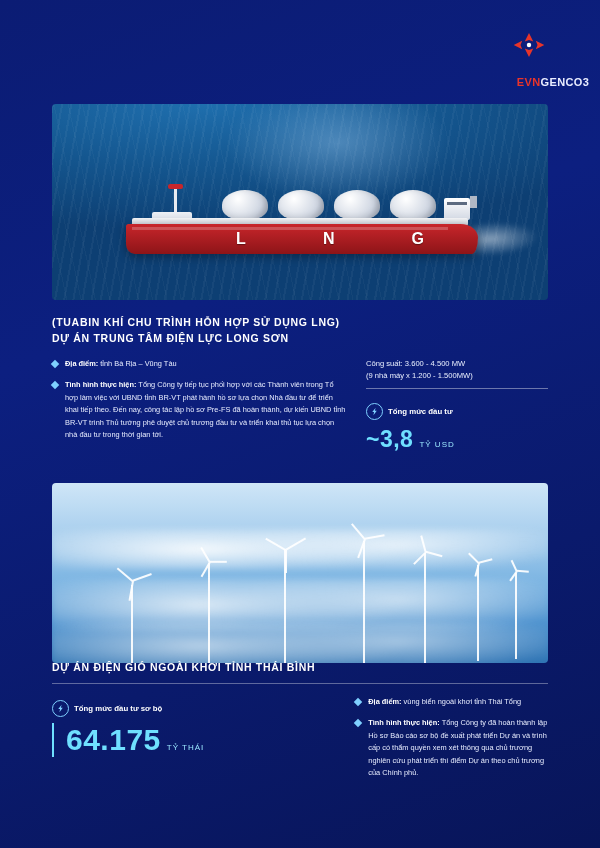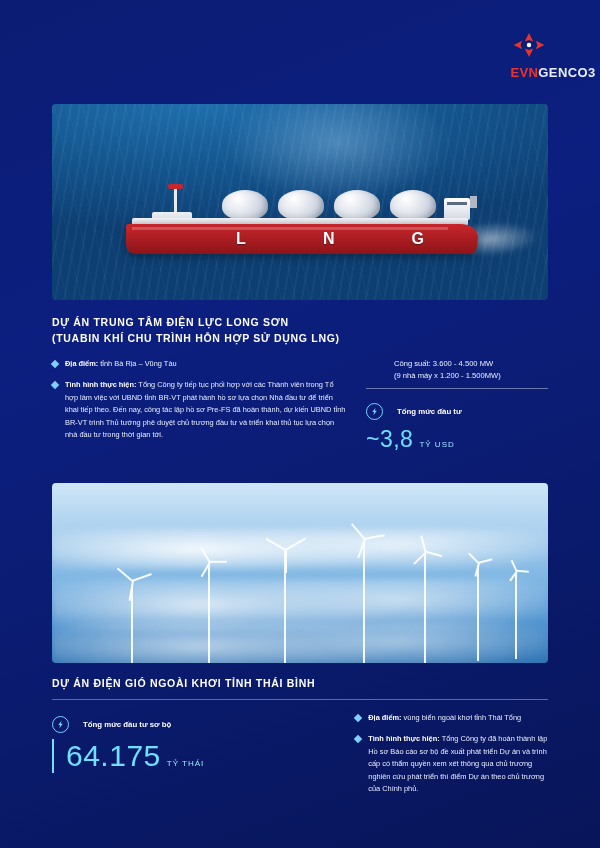--- a/index.html
+++ b/index.html
@@ -21,22 +21,22 @@
     position: absolute;
     top: 32px; right: 36px;
     display: flex; flex-direction: column; align-items: center;
     width: 70px;
   }
   .logo-mark {
     width: 34px; height: 26px;
     position: relative;
   }
   .logo-text {
-    margin-top: 7px;
-    font-size: 13px;
+    margin-top: 18px;
+    font-size: 11px;
     font-weight: bold;
     letter-spacing: .4px;
     color: #e9edff;
     white-space: nowrap;
     padding-left: 48px;
   }
   .logo-text .red { color: #e8342a; }
 
   
   .photo {
@@ -168,21 +168,21 @@
   }
   .blade {
     position: absolute; left: 50%; top: 50%;
     width: 1.6px; background: rgba(255,255,255,.92);
     transform-origin: 50% 0%;
   }
 
   
   .block { position: absolute; left: 52px; width: 496px; }
   .b-lng { top: 314px; }
-  .b-wind { top: 675px; }
+  .b-wind { top: 659px; }
 
   .proj-title {
     font-size: 10.5px;
     font-weight: bold;
     letter-spacing: .7px;
     line-height: 16px;
     text-transform: uppercase;
     color: #ffffff;
   }
   .rule {
@@ -210,42 +210,42 @@
   }
   .bullet b { color: #ffffff; }
 
   .capacity {
     font-size: 7.6px;
     line-height: 12px;
     color: #eaf0ff;
     padding-bottom: 6px;
     border-bottom: 1px solid rgba(255,255,255,.4);
   }
-  .capacity .ln2 { display: block; margin-left: 28px; }
+  .capacity .ln2 { display: block; }
 
   .invest { margin-top: 14px; }
   .invest-head {
-    display: flex; align-items: center; gap: 14px;
+    display: flex; align-items: center; gap: 5px;
   }
   .coin {
     width: 17px; height: 17px; border-radius: 50%;
     border: 1.1px solid #7fd0ff;
     display: flex; align-items: center; justify-content: center;
     color: #7fd0ff; font-size: 9px; line-height: 1;
   }
   .invest-label {
     font-size: 7.8px; color: #ffffff; font-weight: bold;
   }
   .invest-value {
     margin-top: 6px;
     display: flex; align-items: baseline; gap: 6px;
     color: #6fe0ff;
   }
   .invest-num {
-    font-size: 23px; font-weight: normal; letter-spacing: .5px; text-align: right;
+    font-size: 23px; font-weight: bold; letter-spacing: .5px; text-align: right;
   }
   .invest-unit {
     font-size: 8px; letter-spacing: 1px; color: #9ce7ff;
   }
 
   
   .invest-box {
     width: 218px;
     border-left: 2px solid #6fe0ff;
     padding-left: 12px;
@@ -309,22 +309,22 @@
       <div class="lng-letters">
         <span>L</span>
         <span>N</span>
         <span>G</span>
       </div>
     </div>
   </div>
 
   <div class="block b-lng">
     <div class="proj-title">
+      <div>(TUABIN KHÍ CHU TRÌNH HỖN HỢP SỬ DỤNG LNG)</div>
       <div>DỰ ÁN TRUNG TÂM ĐIỆN LỰC LONG SƠN</div>
-      <div>(TUABIN KHÍ CHU TRÌNH HỖN HỢP SỬ DỤNG LNG)</div>
     </div>
     <div class="cols">
       <div class="col-left">
         <div class="bullet">
           <span class="diamond"></span>
           <p><b>Địa điểm:</b><span> tỉnh Bà Rịa – Vũng Tàu</span></p>
         </div>
         <div class="bullet">
           <span class="diamond"></span>
           <p><b>Tình hình thực hiện:</b><span> Tổng Công ty tiếp tục phối hợp với các Thành viên trong Tổ hợp làm việc với UBND tỉnh BR-VT phát hành hồ sơ lựa chọn Nhà đầu tư để triển khai tiếp theo. Đến nay, công tác lập hồ sơ Pre-FS đã hoàn thành, dự kiến UBND tỉnh BR-VT trình Thủ tướng phê duyệt chủ trương đầu tư và triển khai thủ tục lựa chọn nhà đầu tư trong thời gian tới.</span></p>

